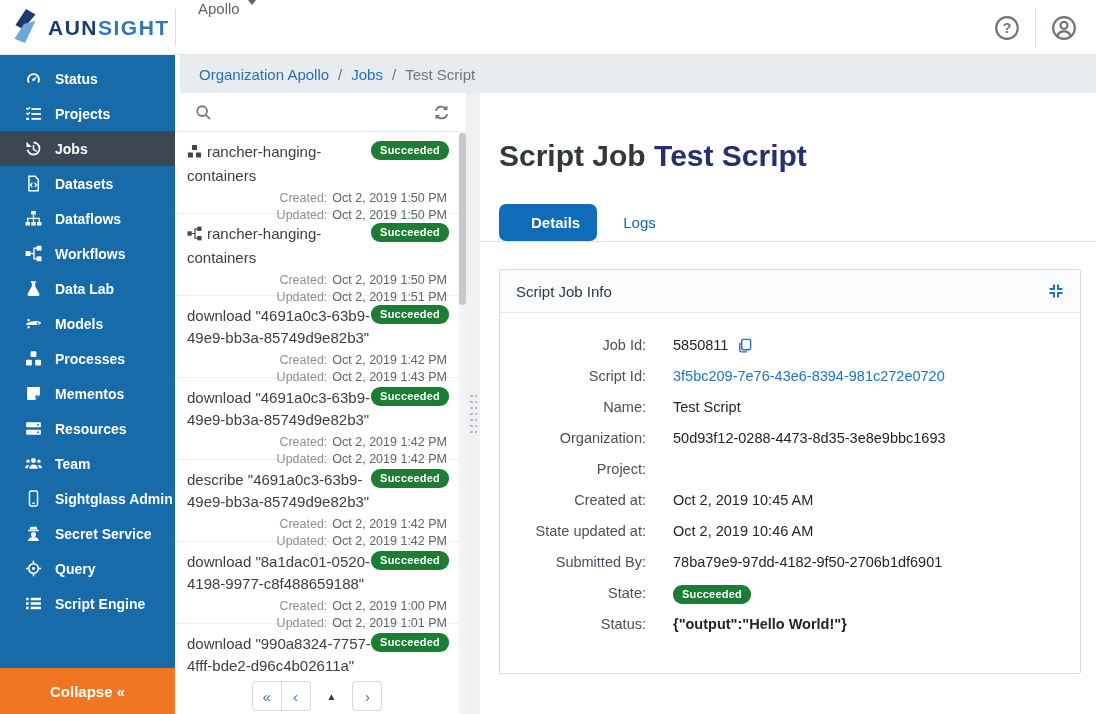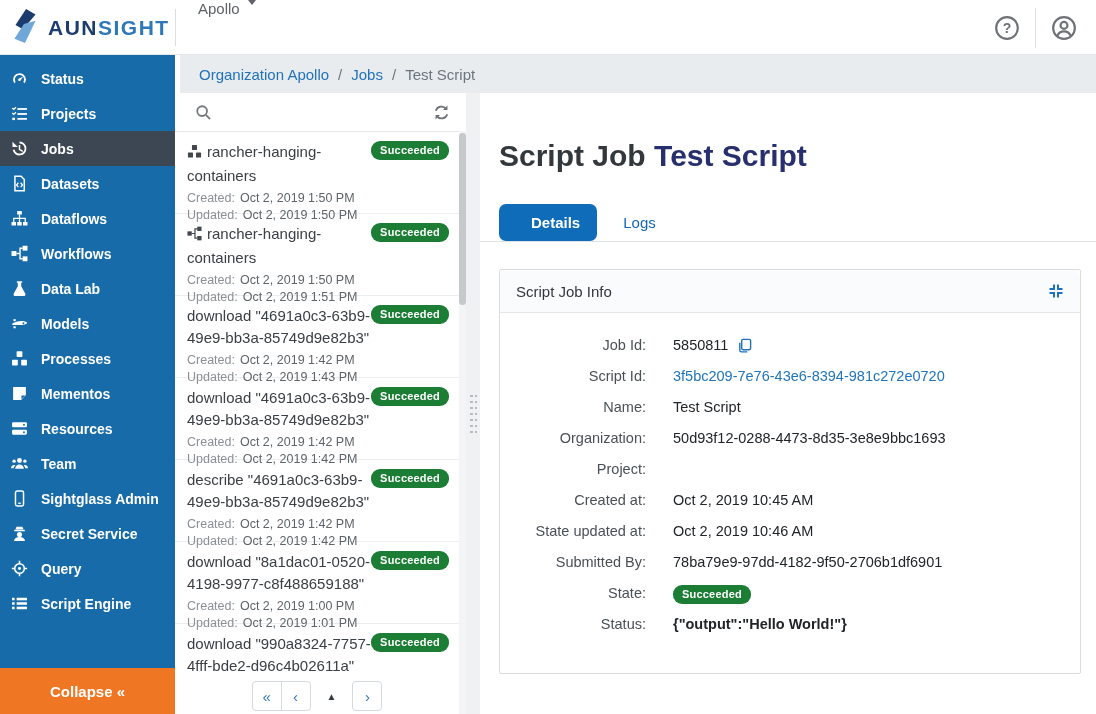--- a/index.html
+++ b/index.html
@@ -16,41 +16,41 @@
   .topbar-divider { position:absolute; left:175px; top:9px; width:1px; height:37px; background:#dcdfe2; }
   .org-selector { position:absolute; left:198px; top:0; height:55px; display:flex; align-items:flex-start; gap:8px; color:#5f6368; font-size:15px; cursor:pointer; }
   .caret-down { width:0; height:0; border-left:4.5px solid transparent; border-right:4.5px solid transparent; border-top:5.5px solid #5f6368; display:inline-block; }
   .topbar-right { position:absolute; right:12px; top:0; height:55px; display:flex; align-items:center; }
   .tb-icon { width:40px; height:40px; display:flex; align-items:center; justify-content:center; cursor:pointer; }
   .tb-right-divider { width:1px; height:40px; background:#dcdfe2; margin:0 8px; }
 
   
   .sidebar { position:absolute; left:0; top:55px; width:175px; height:659px; background:#176ba9; z-index:4; }
   .nav-list { padding-top:6px; }
-  .nav-item { height:35px; display:flex; align-items:center; padding-left:10px; color:#fff; font-size:14px; font-weight:600; cursor:pointer; }
+  .nav-item { height:35px; display:flex; align-items:center; padding-left:24px; color:#fff; font-size:14px; font-weight:600; cursor:pointer; }
   .nav-item.active { background:#3d4754; }
   .nav-icon { width:18px; height:18px; margin-right:13px; display:flex; align-items:center; justify-content:center; flex:0 0 18px; }
   .nav-icon svg { width:17px; height:17px; }
   .collapse-btn { position:absolute; left:0; bottom:0; width:175px; height:46px; background:#ef7622; color:#fff; font-size:15px; font-weight:600; display:flex; align-items:center; justify-content:center; cursor:pointer; }
 
   
   .breadcrumb-bar { position:absolute; left:180px; top:55px; width:921px; height:38px; background:#e9ecef; display:flex; align-items:center; padding-left:19px; font-size:15px; z-index:3; }
   .crumb-link { color:#2272b9; cursor:pointer; }
   .crumb-sep { color:#6c757d; margin:0 9px; }
   .crumb-current { color:#6c757d; }
 
   
   .list-panel { position:absolute; left:175px; top:93px; width:291px; height:621px; background:#fff; overflow:hidden; }
   .list-toolbar { position:absolute; left:0; top:0; right:0; height:38px; display:flex; align-items:center; justify-content:space-between; padding:0 16px 0 20px; background:#fff; }
   .list-body { position:absolute; left:0; top:38px; right:7px; bottom:0; border-top:1px solid #e6e8ea; overflow:hidden; }
   .job-item { position:relative; padding:9px 12px 8px 12px; border-bottom:1px solid #ebedef; height:82px; }
   .job-name { font-size:15px; line-height:22px; color:#3a4045; max-width:198px; word-wrap:break-word; }
   .job-name .job-type-icon { display:inline-block; vertical-align:-2px; margin-right:5px; color:#41474d; }
   .job-type-icon svg { width:15px; height:15px; }
-  .job-dates { margin-top:3px; font-size:12.5px; line-height:17px; }
+  .job-dates { margin-top:3px; font-size:12.5px; line-height:17px;text-align:right; }
   .jd-label { color:#8a9096; }
   .jd-value { color:#5d646a; margin-left:5px; }
   .badge { position:absolute; right:10px; top:9px; background:#1c7d35; color:#fff; font-size:11px; font-weight:700; padding:3px 9px 4px; border-radius:9px; letter-spacing:.2px; }
   .badge.inline { position:static; display:inline-block; }
 
   
   .scroll-track { position:absolute; right:0; top:38px; width:7px; bottom:0; background:#f3f4f5; }
   .scroll-thumb { position:absolute; right:0; top:2px; width:7px; height:172px; background:#c6c9cc; border-radius:4px; cursor:pointer; }
 
   

